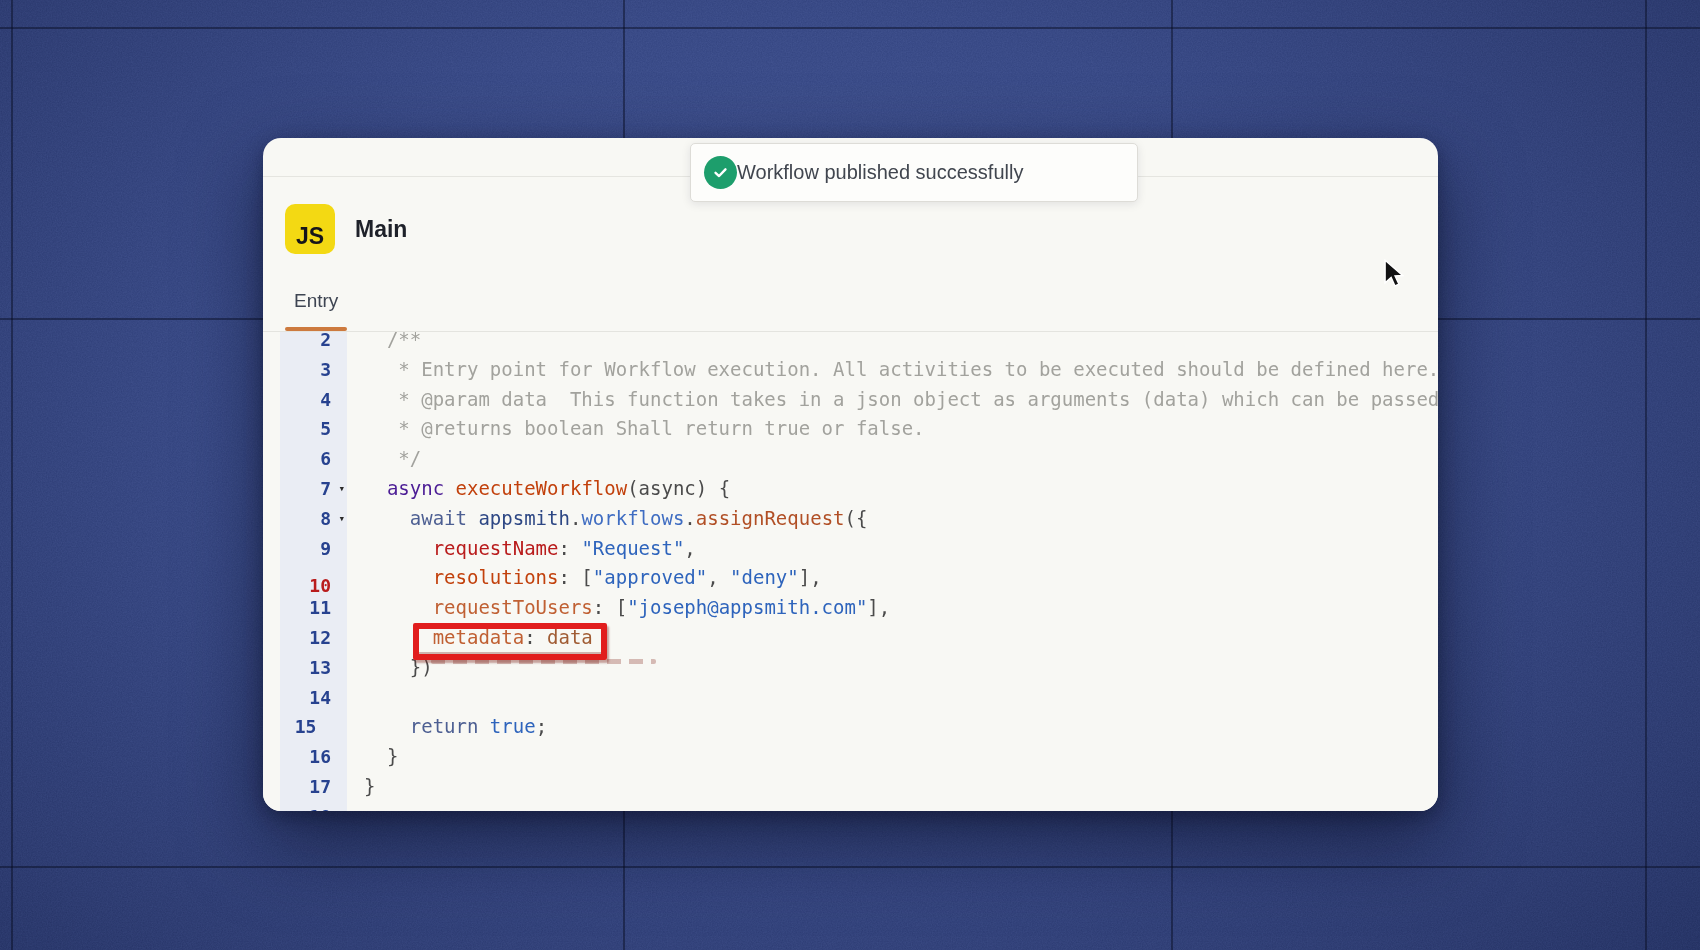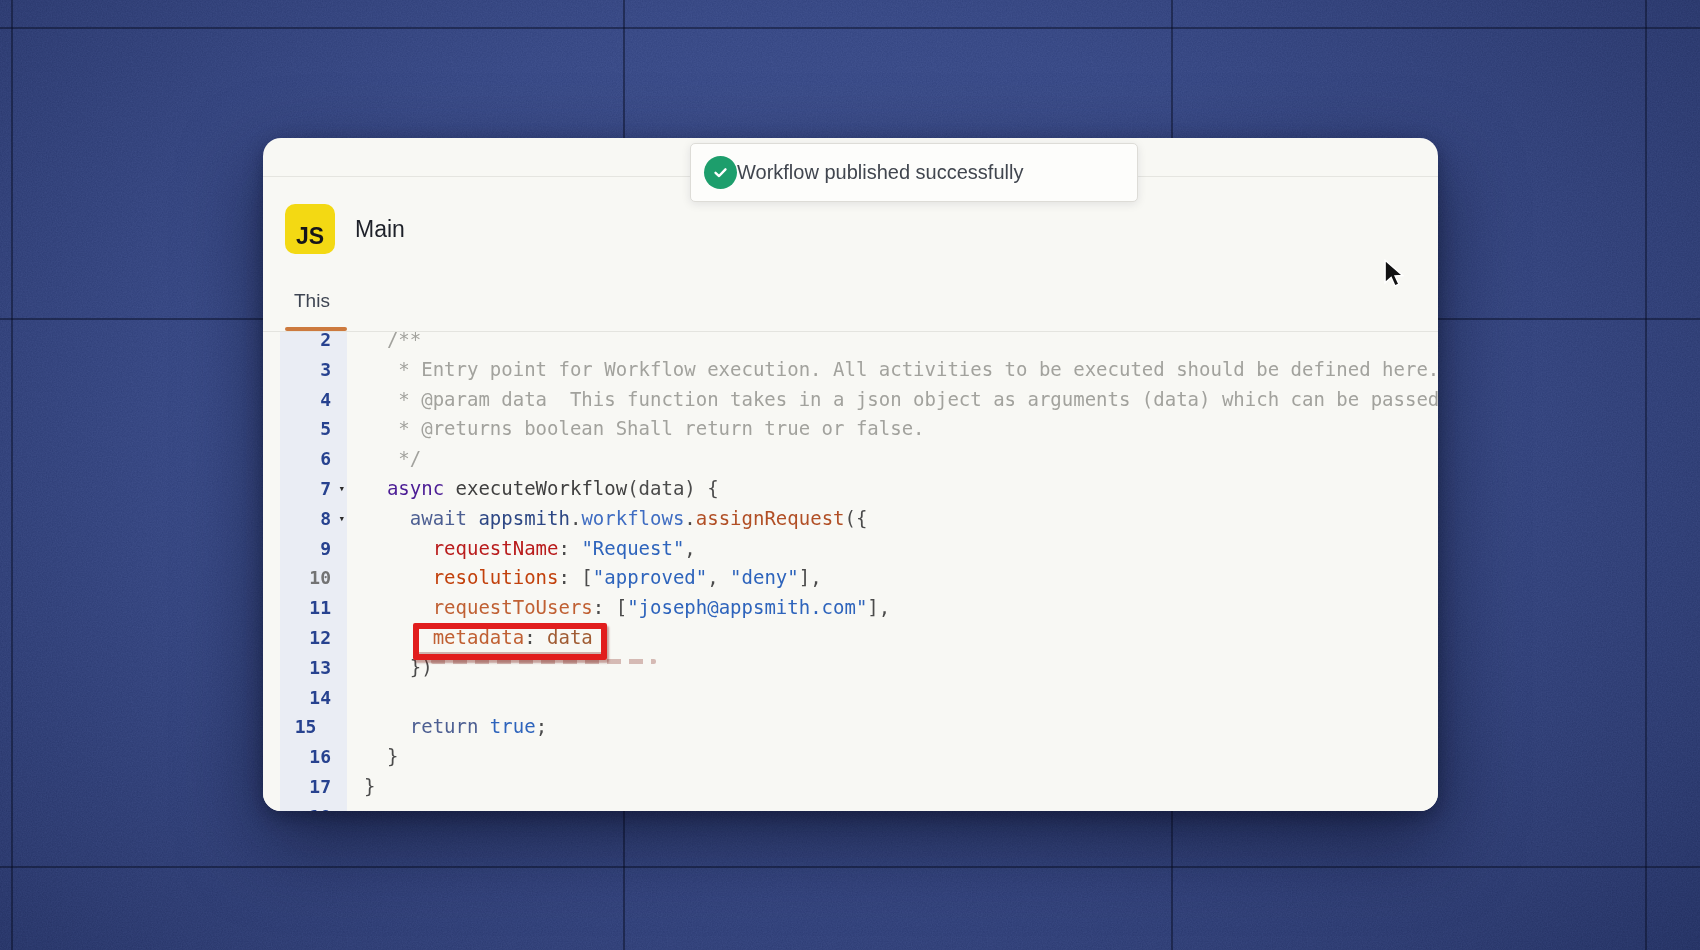--- a/index.html
+++ b/index.html
@@ -10,21 +10,21 @@
   .gridline{position:absolute;background:rgba(6,11,32,.45);}
   .gridline.v{width:2px;top:0;bottom:0;}
   .gridline.h{height:2px;left:0;right:0;}
 
   .card{position:absolute;left:263px;top:138px;width:1175px;height:673px;background:#f8f8f4;
     border-radius:18px;overflow:hidden;box-shadow:0 30px 80px rgba(6,10,30,.55), 0 6px 18px rgba(6,10,30,.35);}
   .card-header{position:absolute;left:0;top:0;right:0;height:38px;border-bottom:1px solid #e5e5e0;}
   .js-badge{position:absolute;left:22px;top:66px;width:50px;height:50px;background:#f3d913;border-radius:10px;
     display:flex;align-items:flex-end;justify-content:center;padding-bottom:4px;box-sizing:border-box;}
   .js-badge span{font-weight:800;font-size:23px;color:#15151a;letter-spacing:0;}
-  .main-title{position:absolute;left:92px;top:78px;font-size:23px;color:#1e2129;font-weight:400;}
+  .main-title{position:absolute;left:92px;top:78px;font-size:23px;color:#1e2129;font-weight:700;}
   .tab-label{position:absolute;left:31px;top:152px;font-size:19px;color:#3e4552;cursor:pointer;}
   .tab-underline{position:absolute;left:22px;top:189px;width:62px;height:4px;border-radius:2px;background:#cd7a3e;}
   .tabbar-border{position:absolute;left:0;right:0;top:193px;height:1px;background:#e4e4df;}
 
   .code-area{position:absolute;left:0;right:0;top:194px;bottom:0;background:#f8f8f4;overflow:hidden;}
   .gutter-strip{position:absolute;left:17px;top:0;bottom:0;width:67px;background:#eaedf4;}
   .rows{position:absolute;left:0;right:0;top:-7px;}
   .code-row{position:relative;display:flex;height:29.8px;padding-left:17px;}
   .lnum{flex:none;width:67px;box-sizing:border-box;text-align:right;padding-right:16px;
     font-family:"DejaVu Sans Mono", monospace;font-size:18px;font-weight:bold;color:#27428f;line-height:29.8px;position:relative;}
@@ -67,21 +67,21 @@
       <div class="gridline h" style="top: 318px; background: rgba(6, 11, 32, 0.45);"></div>
       <div class="gridline h" style="top: 866px; background: rgba(6, 11, 32, 0.45);"></div>
     </div>
 
   <div class="card">
     <div class="card-header"></div>
     <div class="js-badge" style="background: rgb(243, 217, 19);">
         <span>JS</span>
       </div>
     <div class="main-title">Main</div>
-    <div class="tab-label">This</div>
+    <div class="tab-label">Entry</div>
     <div class="tab-underline" style="background: rgb(205, 122, 62);"></div>
     <div class="tabbar-border"></div>
 
     <div class="code-area">
       <div class="gutter-strip"></div>
       <div class="rows" id="rows">
           <div class="code-row">
             <span class="lnum" style="color: rgb(39, 66, 143);">2</span>
             <pre><span style="color: rgb(162, 162, 157);">  /**</span></pre>
           </div>
@@ -96,32 +96,32 @@
           <div class="code-row">
             <span class="lnum" style="color: rgb(39, 66, 143);">5</span>
             <pre><span style="color: rgb(162, 162, 157);">   * @returns boolean Shall return true or false.</span></pre>
           </div>
           <div class="code-row">
             <span class="lnum" style="color: rgb(39, 66, 143);">6</span>
             <pre><span style="color: rgb(162, 162, 157);">   */</span></pre>
           </div>
           <div class="code-row">
             <span class="lnum" style="color: rgb(39, 66, 143);">7<span class="fold">▾</span></span>
-            <pre><span style="color: rgb(75, 75, 75);">  </span><span style="color: #4c1d95;">async</span><span style="color: rgb(75, 75, 75);"> </span><span style="color: #404040;">executeWorkflow</span><span style="color: rgb(75, 75, 75);">(data) {</span></pre>
+            <pre><span style="color: rgb(75, 75, 75);">  </span><span style="color: #4c1d95;">async</span><span style="color: rgb(75, 75, 75);"> </span><span style="color: #c2410c;">executeWorkflow</span><span style="color: rgb(75, 75, 75);">(async) {</span></pre>
           </div>
           <div class="code-row">
             <span class="lnum" style="color: rgb(39, 66, 143);">8<span class="fold">▾</span></span>
             <pre><span style="color: rgb(75, 75, 75);">    </span><span style="color: rgb(77, 95, 146);">await</span><span style="color: rgb(75, 75, 75);"> </span><span style="color: rgb(45, 71, 132);">appsmith</span><span style="color: rgb(75, 75, 75);">.</span><span style="color: rgb(63, 109, 194);">workflows</span><span style="color: rgb(75, 75, 75);">.</span><span style="color: rgb(177, 79, 37);">assignRequest</span><span style="color: rgb(75, 75, 75);">({</span></pre>
           </div>
           <div class="code-row">
             <span class="lnum" style="color: rgb(39, 66, 143);">9</span>
             <pre><span style="color: rgb(75, 75, 75);">      </span><span style="color: #b91c1c;">requestName</span><span style="color: rgb(75, 75, 75);">: </span><span style="color: rgb(46, 100, 188);">"Request"</span><span style="color: rgb(75, 75, 75);">,</span></pre>
           </div>
           <div class="code-row">
-            <span class="lnum" style="color: #737373;">10</span>
+            <span class="lnum" style="color: #b91c1c; margin-top: 8px;">10</span>
             <pre><span style="color: rgb(75, 75, 75);">      </span><span style="color: #c2410c;">resolutions</span><span style="color: rgb(75, 75, 75);">: [</span><span style="color: rgb(46, 100, 188);">"approved"</span><span style="color: rgb(75, 75, 75);">, </span><span style="color: rgb(46, 100, 188);">"deny"</span><span style="color: rgb(75, 75, 75);">],</span></pre>
           </div>
           <div class="code-row">
             <span class="lnum" style="color: rgb(39, 66, 143);">11</span>
             <pre><span style="color: rgb(75, 75, 75);">      </span><span style="color: rgb(192, 96, 51);">requestToUsers</span><span style="color: rgb(75, 75, 75);">: [</span><span style="color: rgb(46, 100, 188);">"joseph@appsmith.com"</span><span style="color: rgb(75, 75, 75);">],</span></pre>
           </div>
           <div class="code-row">
             <span class="lnum" style="color: rgb(39, 66, 143);">12</span>
             <pre><span style="color: rgb(75, 75, 75);">      </span><span style="color: rgb(192, 96, 51);">metadata</span><span style="color: rgb(75, 75, 75);">: </span><span style="color: rgb(160, 92, 52);">data</span></pre>
             <div class="anno-box" style="border-color: rgb(225, 29, 29);"></div>

